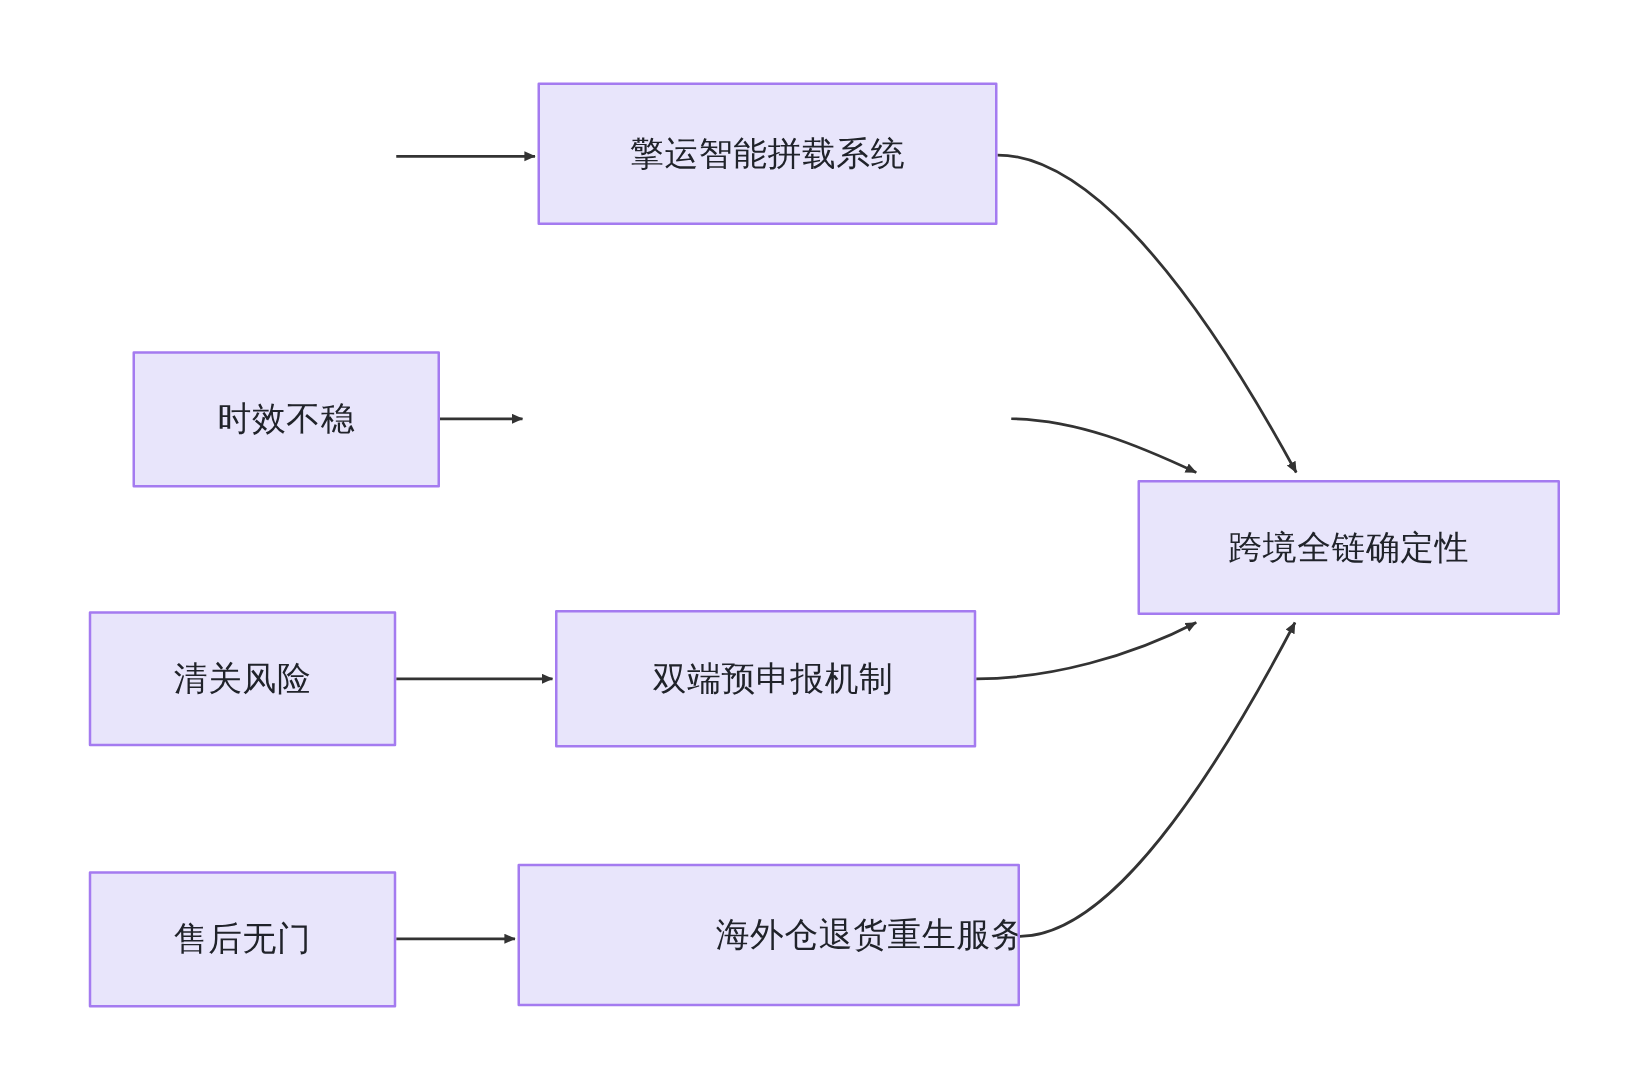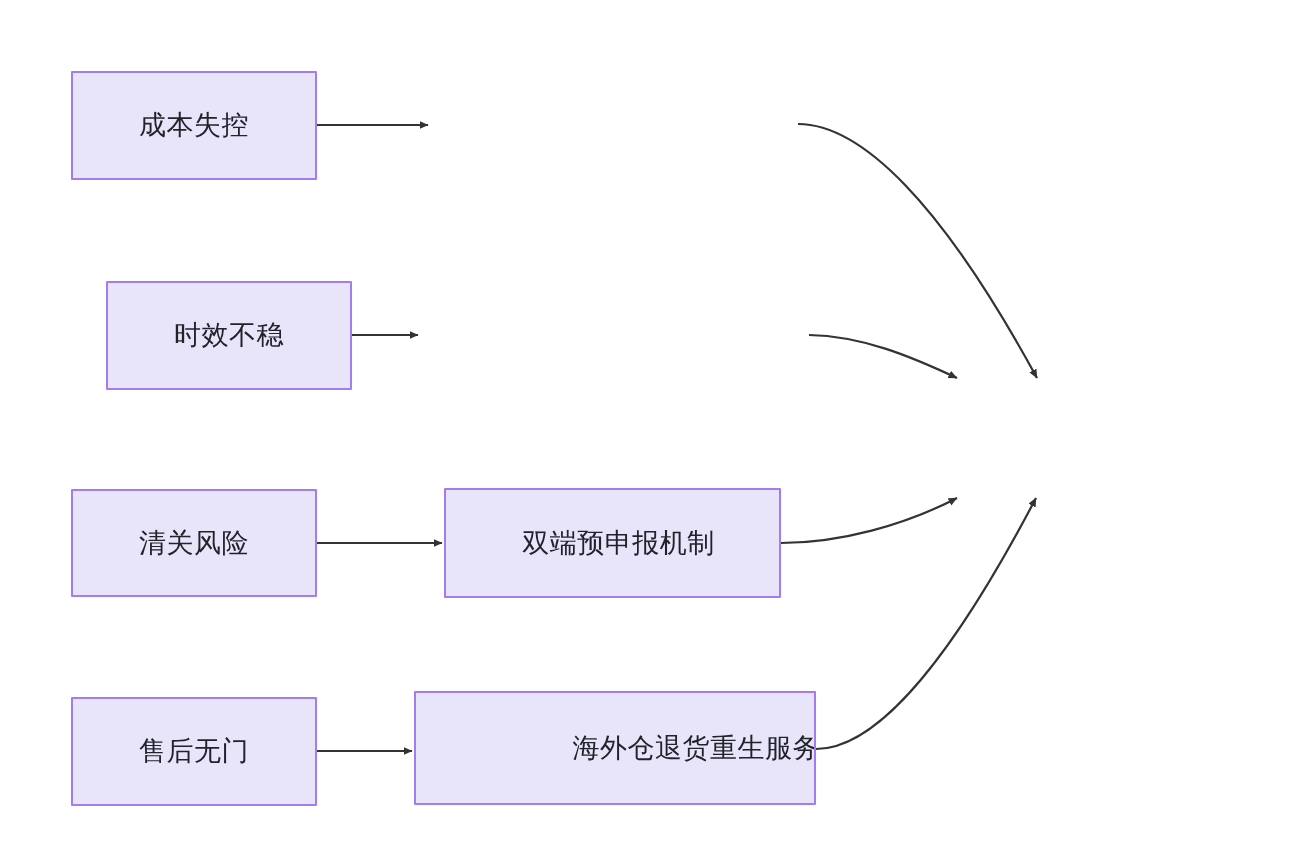--- a/index.html
+++ b/index.html
@@ -63,40 +63,43 @@
     <line x1="317" y1="335" x2="418" y2="335" stroke="#333333" stroke-width="2.2" marker-end="url(#arrow)"></line>
     <line x1="317" y1="543" x2="442" y2="543" stroke="#333333" stroke-width="2.2" marker-end="url(#arrow)"></line>
     <line x1="317" y1="751" x2="412" y2="751" stroke="#333333" stroke-width="2.2" marker-end="url(#arrow)"></line>
 
     <path d="M 798 124 C 860 124, 940 200, 1037 378" fill="none" stroke="#333333" stroke-width="2.2" marker-end="url(#arrow)"></path>
     <path d="M 809 335 C 862 336, 910 356, 957 378" fill="none" stroke="#333333" stroke-width="2.2" marker-end="url(#arrow)"></path>
     <path d="M 781 543 C 840 543, 905 525, 957 498" fill="none" stroke="#333333" stroke-width="2.2" marker-end="url(#arrow)"></path>
     <path d="M 816 749 C 862 749, 930 700, 1036 498" fill="none" stroke="#333333" stroke-width="2.2" marker-end="url(#arrow)"></path>
   </svg>
 
-  <div class="node" style="left:71px; top:71px; width:246px; height:109px;">
-    <span class="node-label">成本失控</span>
-  </div>
 
   <div class="node" style="left:71px; top:281px; width:246px; height:109px;margin-left:35px;">
     <span class="node-label">时效不稳</span>
   </div>
 
   <div class="node" style="left:71px; top:489px; width:246px; height:108px;">
     <span class="node-label">清关风险</span>
   </div>
 
   <div class="node" style="left:71px; top:697px; width:246px; height:109px;">
     <span class="node-label">售后无门</span>
   </div>
 
+  <div class="node" style="left:430px; top:66px; width:368px; height:114px;">
+    <span class="node-label">擎运智能拼载系统</span>
+  </div>
 
 
   <div class="node" style="left:444px; top:488px; width:337px; height:110px;">
     <span class="node-label clipped">双端预申报机制</span>
   </div>
 
   <div class="node" style="left:414px; top:691px; width:402px; height:114px;justify-content:flex-end;">
     <span class="node-label clipped">海外仓退货重生服务</span>
   </div>
 
+  <div class="node" style="left:910px; top:384px; width:338px; height:108px;">
+    <span class="node-label">跨境全链确定性</span>
+  </div>
 
 </div>
 
 </body></html>

